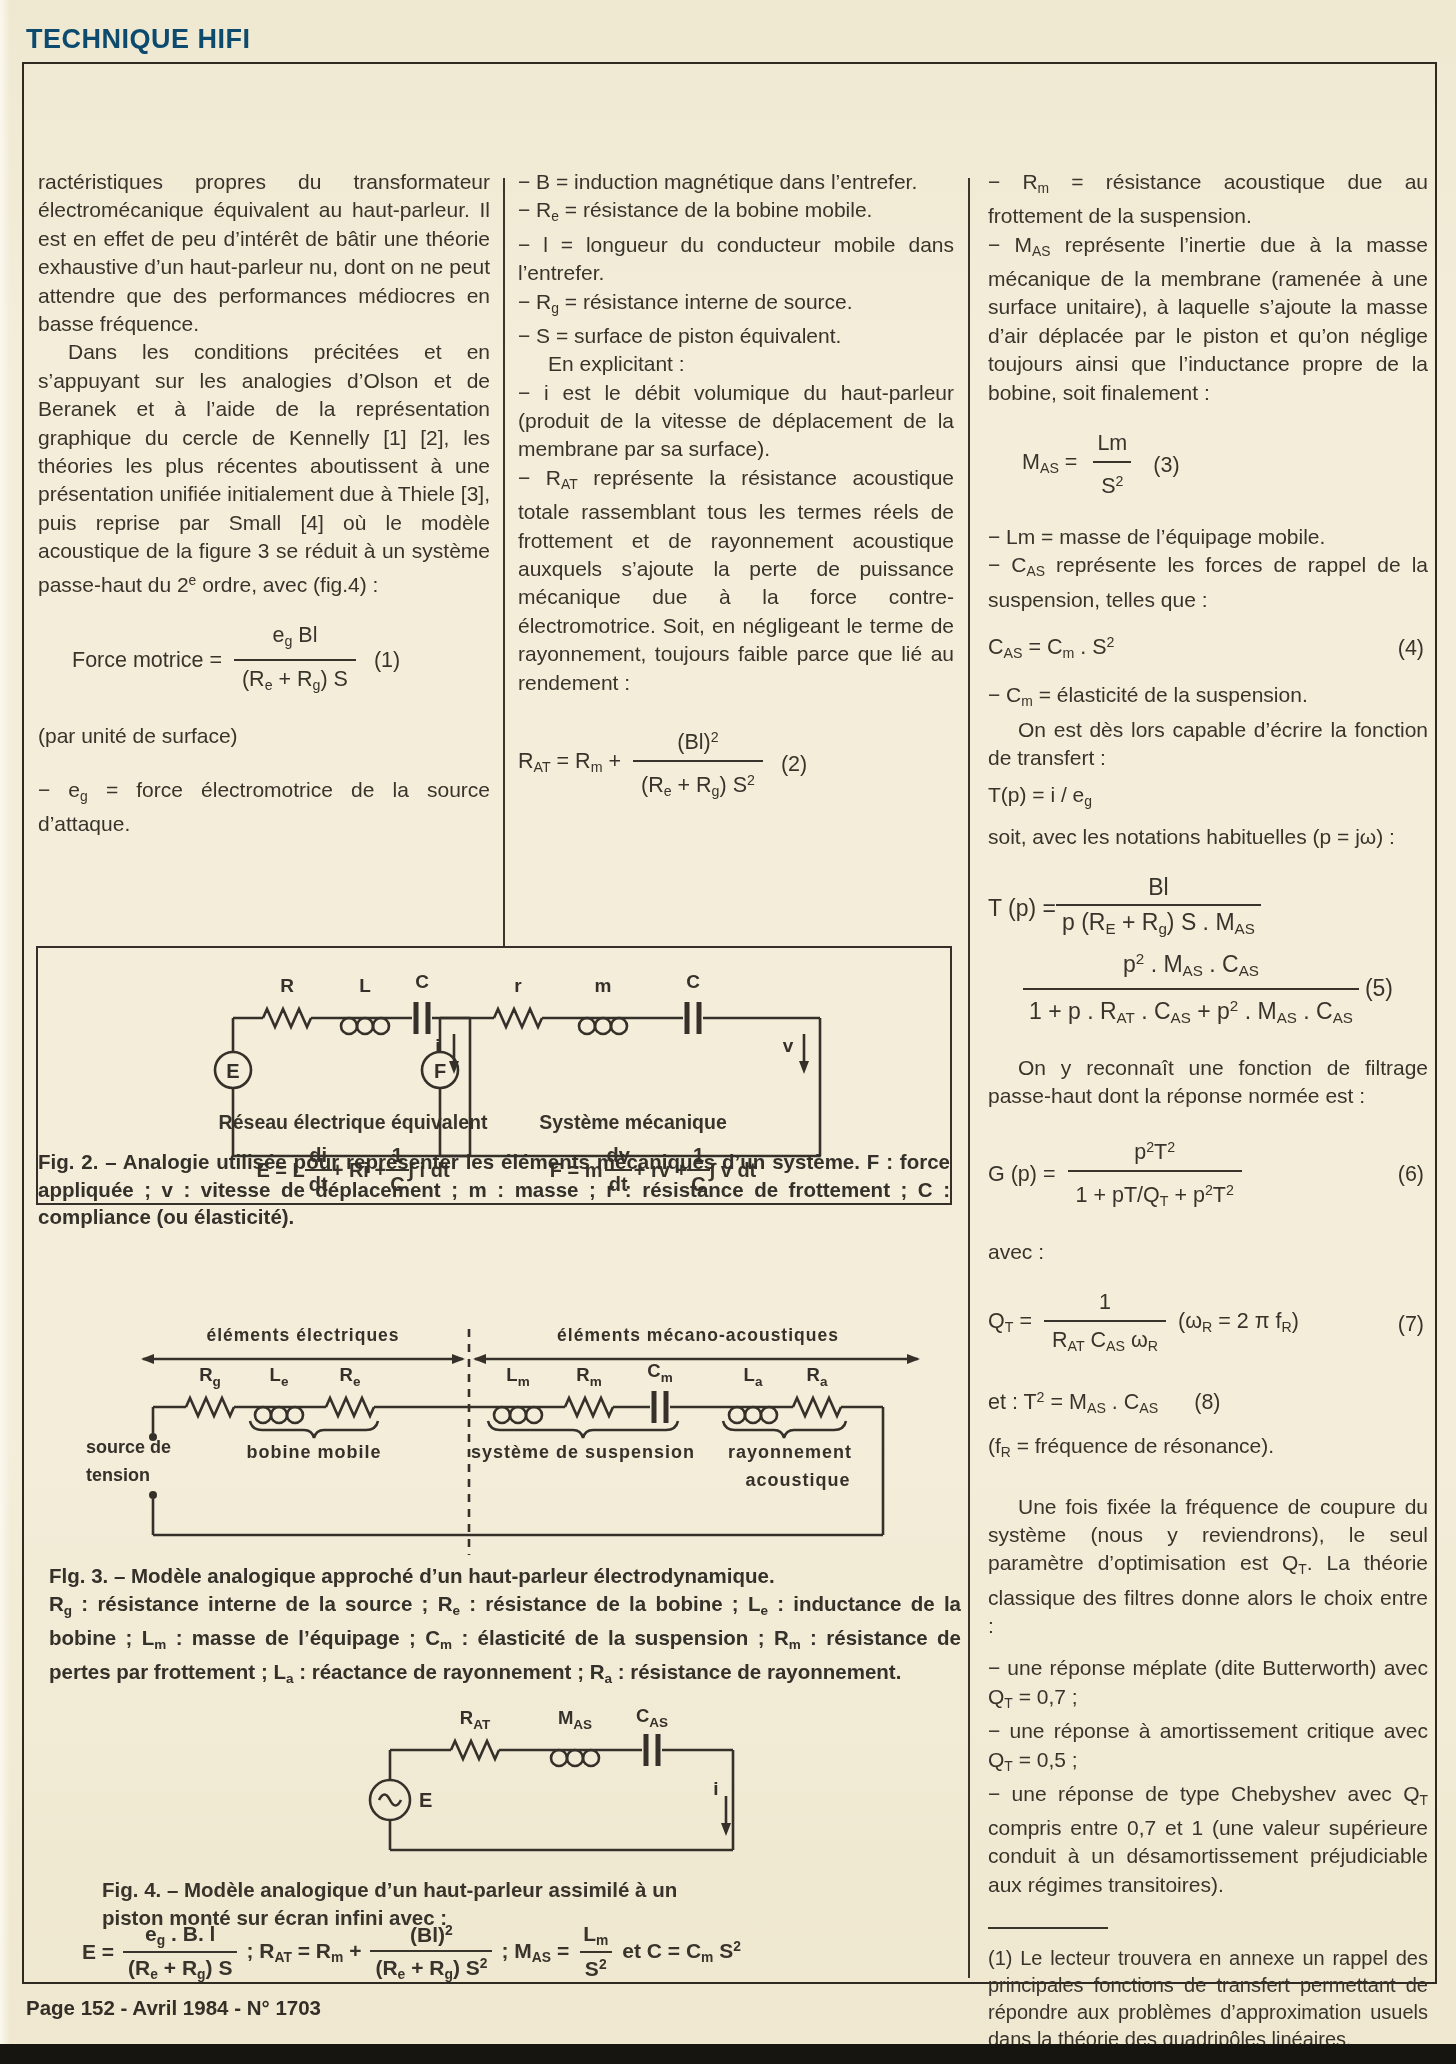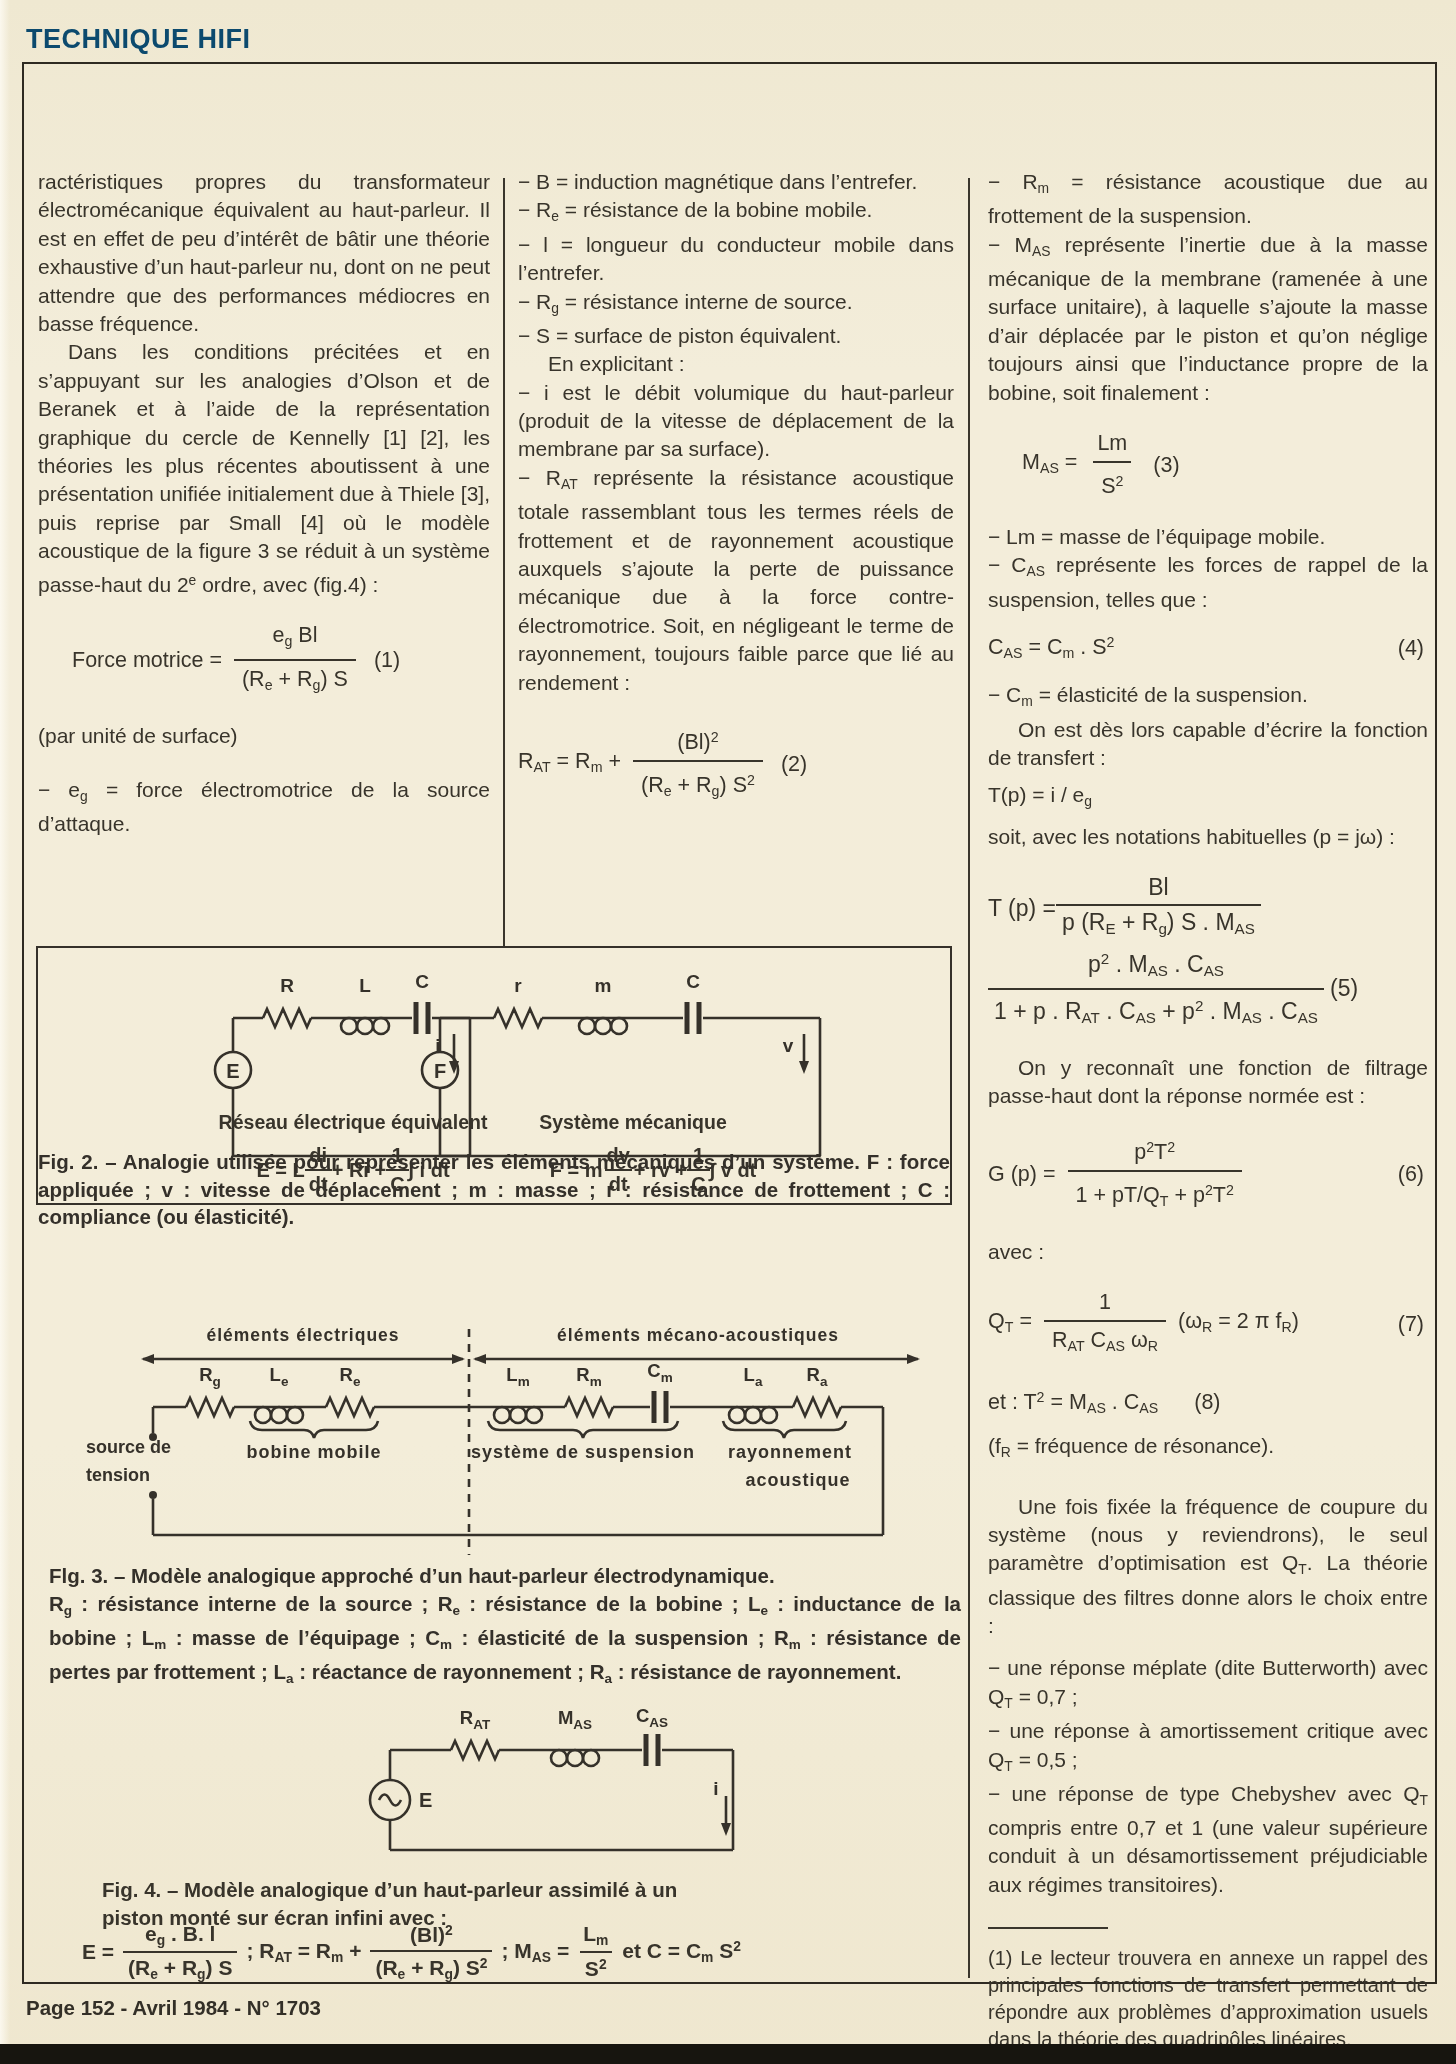--- a/index.html
+++ b/index.html
@@ -38,21 +38,21 @@
   sup{font-size:66%;vertical-align:0.5em;}
 
   .eq{display:flex;align-items:center;gap:12px;margin:22px 0;font-size:21.5px;text-align:left;}
   .frac{display:inline-flex;flex-direction:column;align-items:center;text-align:center;}
   .fnum{display:block;padding:0 8px 4px;}
   .fden{display:block;padding:4px 8px 0;border-top:2px solid #38342b;}
   .etag{padding-left:6px;}
   .etag-right{margin-left:auto;padding-right:4px;}
   .eq-indent{padding-left:34px;}
   .eq5 .eqrow{display:flex;align-items:center;font-size:23px;}
-  .eq5 .eqrow+.eqrow{margin-top:-2px;}
+  .eq5 .eqrow+.eqrow{margin-top:-2px;justify-content:center;}
   .eq5{margin:20px 0;}
   .eq5 .fden,.eq5 .fnum{padding:2px 6px;}
 
   .footnote-rule{width:120px;border-top:2.5px solid #3a362c;margin-top:28px;}
   .footnote{font-size:20px;line-height:27px;margin-top:16px!important;}
 
   
   .fig2-box{position:absolute;left:36px;top:946px;width:916px;height:259px;border:2px solid #35312a;}
   .fig-svg{position:absolute;left:0;top:0;}
   .fig-svg path,.fig-svg line,.fig-svg use,.fig-svg circle{stroke:#35312a;fill:none;}

